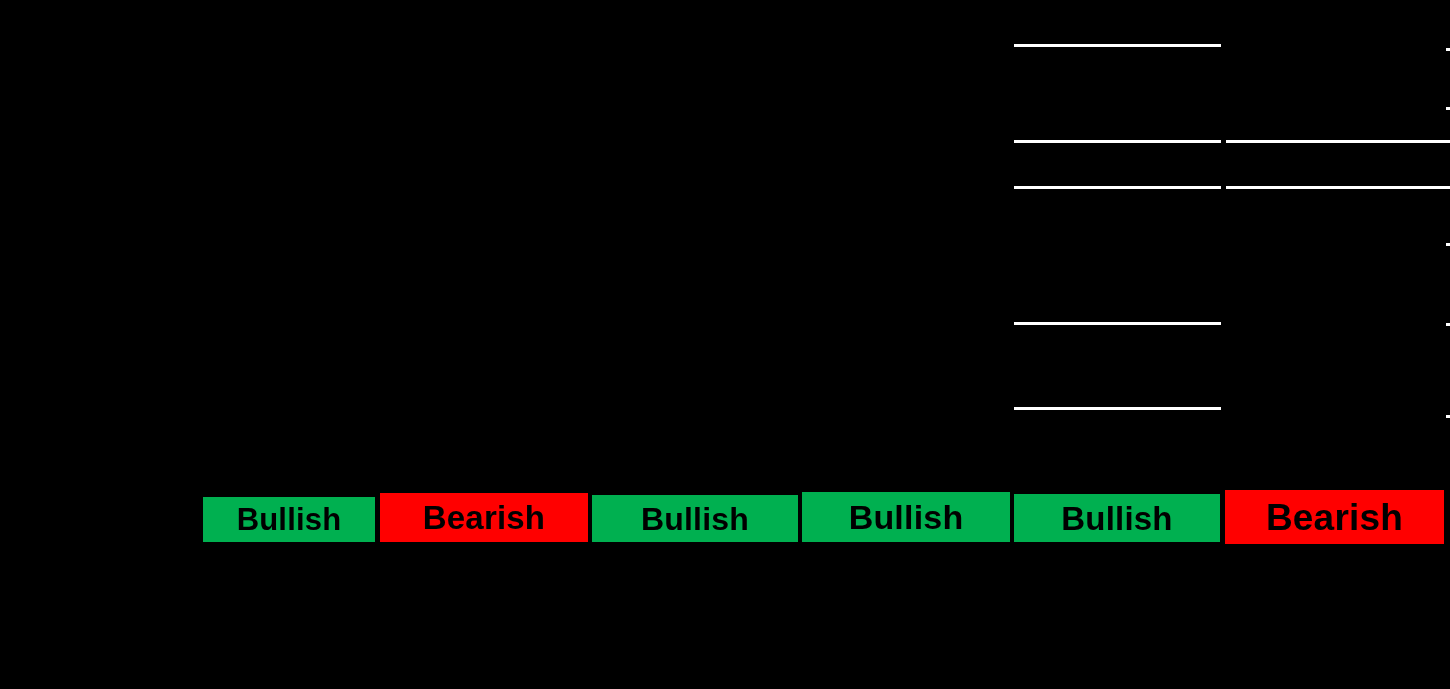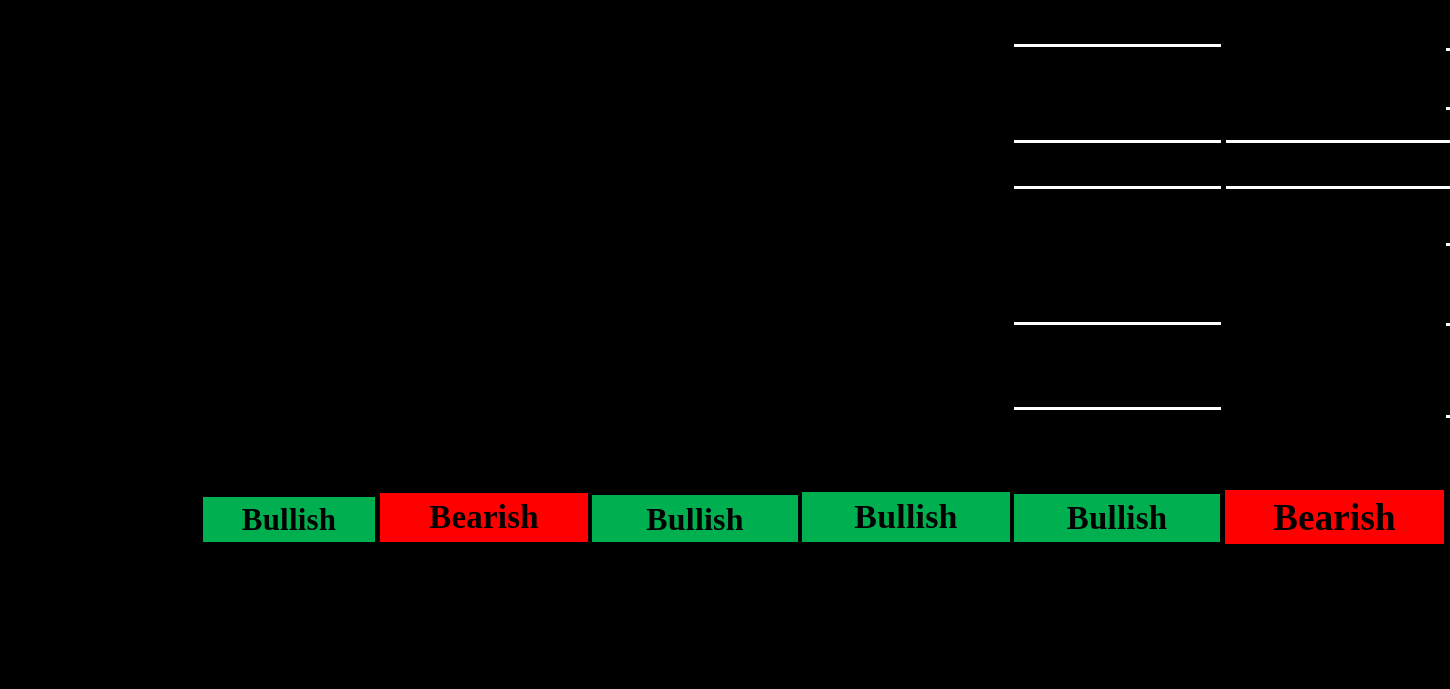--- a/index.html
+++ b/index.html
@@ -6,21 +6,21 @@
     margin: 0;
     padding: 0;
     background: #000000;
   }
   #stage {
     position: relative;
     width: 1450px;
     height: 689px;
     background: #000000;
     overflow: hidden;
-    font-family: Liberation Serif, serif;
+    font-family: Liberation Sans, sans-serif;
   }
 
   
   .hline {
     position: absolute;
     background: #ffffff;
     height: 3px;
   }
 
   

